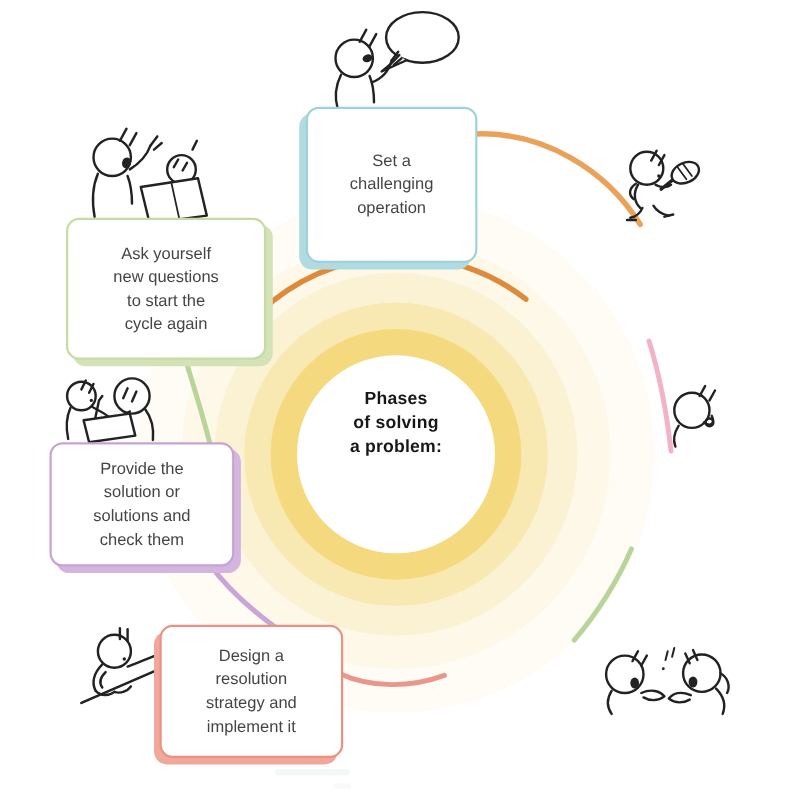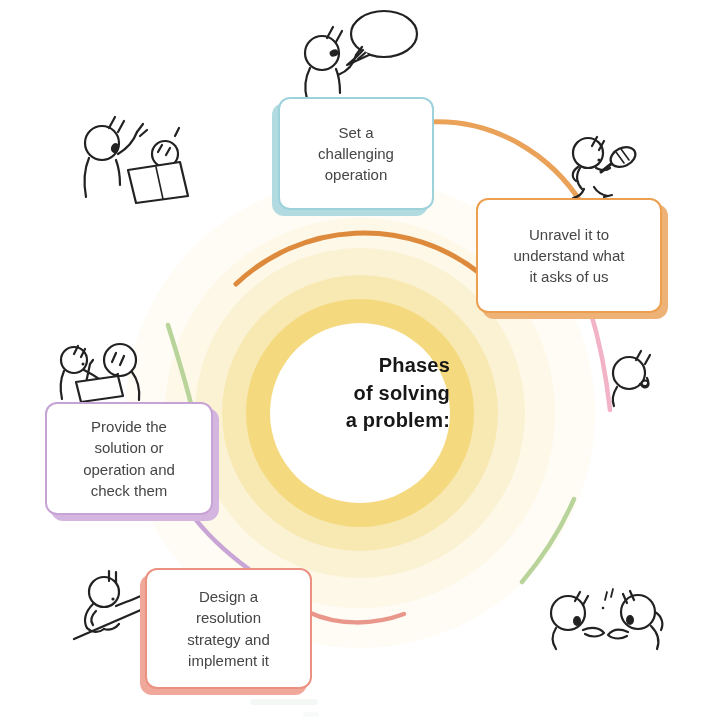--- a/index.html
+++ b/index.html
@@ -5,32 +5,32 @@
   html,body{margin:0;padding:0;background:#ffffff;}
   #stage{
     position:relative;width:720px;height:720px;background:#ffffff;overflow:hidden;
     font-family:"Liberation Sans", sans-serif;
   }
   #stage svg{position:absolute;left:0;top:0;pointer-events:none;}
   .layer-bg{z-index:1;}
   .layer-doodles{z-index:2;}
   .center-title{
     position:absolute;z-index:2;left:270px;top:352px;width:180px;
-    text-align:right;font-weight:700;font-size:20px;line-height:1.38;
+    text-align:center;font-weight:700;font-size:16px;line-height:1.38;
     color:#171717;white-space:pre-line;letter-spacing:.2px;
   }
   .phase-box{
     position:absolute;z-index:3;background:#ffffff;border:2.5px solid;border-radius:12px;
     display:flex;align-items:center;justify-content:center;text-align:center;
     box-sizing:border-box;
   }
   .phase-label{
     font-size:15px;line-height:1.42;color:#454545;white-space:pre-line;padding:4px;
   }
-  .box-set      {left:278px;top:97px; width:156px;height:113px;border-color:#9ed2db;box-shadow:-6px 6px 0 #b2dae1;}
+  .box-set      {left:278px;top:97px; width:156px;height:142px;border-color:#9ed2db;box-shadow:-6px 6px 0 #b2dae1;}
   .box-unravel  {left:476px;top:198px;width:186px;height:115px;border-color:#eb9f4f;box-shadow:6px 6px 0 #eeb277;}
   .box-formulate{left:507px;top:405px;width:158px;height:99px; border-color:#f1a5ba;box-shadow:6px 6px 0 #f5bccb;}
   .box-argue    {left:400px;top:578px;width:133px;height:90px; border-color:#c2d89e;box-shadow:-5px 6px 0 #cfe0b2;}
   .box-design   {left:145px;top:568px;width:167px;height:121px;border-color:#eb9181;box-shadow:-5px 6px 0 #f0a89a;}
   .box-provide  {left:45px; top:402px;width:168px;height:113px;border-color:#c7a3d5;box-shadow:6px 6px 0 #d4b5df;}
   .box-ask      {left:60px; top:198px;width:182px;height:129px;border-color:#c6dba4;box-shadow:6px 6px 0 #d3e2b7;}
   .crop-artifact{
     position:absolute;z-index:1;left:250px;top:699px;width:68px;height:6px;
     background:#eef5f1;border-radius:3px;opacity:.7;
   }
@@ -176,34 +176,35 @@
 
   <div class="center-title">Phases
 of solving
 a problem:</div>
 
   <div class="phase-box box-set">
     <span class="phase-label">Set a
 challenging
 operation</span>
   </div>
-  <div class="phase-box box-unravel">
-    <span class="phase-label">Unravel it to
-understand what
-it asks of us</span>
-  </div>
   <div class="phase-box box-design">
     <span class="phase-label">Design a
 resolution
 strategy and
 implement it</span>
   </div>
   <div class="phase-box box-provide">
     <span class="phase-label">Provide the
 solution or
-operation and
+solutions and
 check them</span>
+  </div>
+  <div class="phase-box box-ask">
+    <span class="phase-label">Ask yourself
+new questions
+to start the
+cycle again</span>
   </div>
 
   <div class="crop-artifact"></div>
   <div class="crop-artifact2"></div>
 
 </div>
 
 </body></html>

